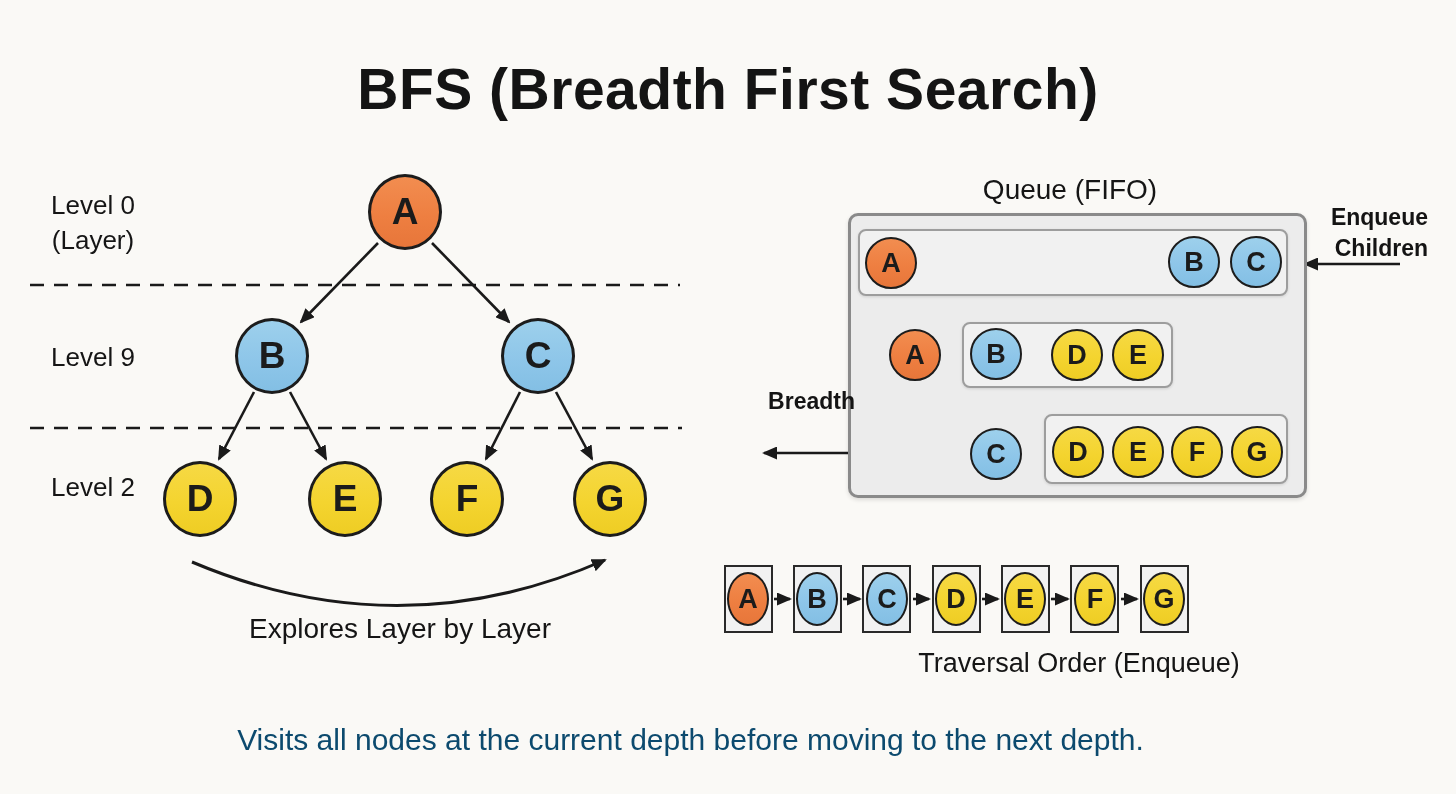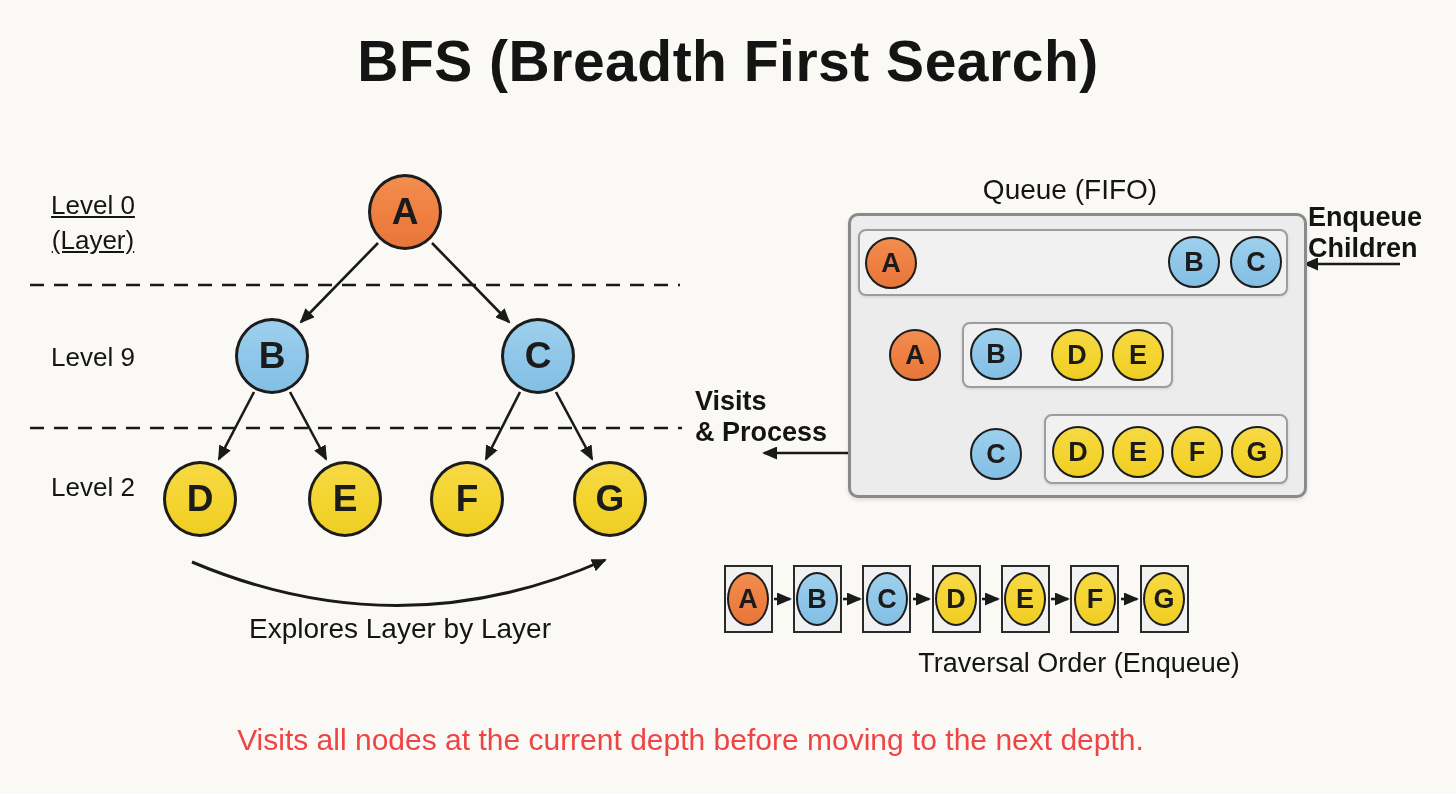--- a/index.html
+++ b/index.html
@@ -5,39 +5,39 @@
   html,body{margin:0;padding:0;}
   body{
     width:1456px;height:794px;overflow:hidden;
     background:#faf9f6;
     font-family:"Liberation Sans","DejaVu Sans",sans-serif;
     color:#161616;
   }
   .canvas{position:relative;width:1456px;height:794px;background:#faf9f6;}
   .abs{position:absolute;}
   .title{
-    left:0;top:28px;width:1456px;text-align:center;
+    left:0;top:56px;width:1456px;text-align:center;
     font-size:57px;font-weight:800;letter-spacing:.5px;color:#141414;
   }
   .svg-overlay{left:0;top:0;width:1456px;height:794px;pointer-events:none;}
   
   .node{
     position:absolute;box-sizing:border-box;border-radius:50%;
     display:flex;align-items:center;justify-content:center;
     font-weight:700;color:#1b1b1b;border:3px solid #1c1c1c;
   }
   .tree-node{width:74px;height:76px;font-size:37px;}
   .qnode{width:52px;height:52px;font-size:27px;border-width:2.5px;}
   .c-orange{background:linear-gradient(180deg,#f28d50 0%,#ee7f41 55%,#e7763a 100%);}
   .c-blue{background:linear-gradient(180deg,#9dd0ec 0%,#8ec6e9 55%,#83bfe4 100%);}
   .c-yellow{background:linear-gradient(180deg,#f6d944 0%,#f4d42f 55%,#eecd24 100%);}
   
   .lvl{position:absolute;font-size:26px;font-weight:500;text-align:center;line-height:35px;color:#151515;}
   .caption{position:absolute;font-size:28px;font-weight:500;text-align:center;color:#151515;}
-  .sidelabel{position:absolute;font-size:27px;font-weight:600;text-align:left;line-height:31px;color:#141414;}
+  .sidelabel{position:absolute;font-size:23px;font-weight:600;text-align:right;line-height:31px;color:#141414;}
   
   .qouter{
     position:absolute;left:848px;top:213px;width:459px;height:285px;
     box-sizing:border-box;background:#ececec;border:3px solid #8a8a8a;border-radius:10px;
     box-shadow:0 2px 4px rgba(0,0,0,.12);
   }
   .qrow{
     position:absolute;box-sizing:border-box;background:#f1f1f1;
     border:2px solid #9d9d9d;border-radius:8px;
     box-shadow:0 1px 3px rgba(0,0,0,.12);
@@ -47,21 +47,21 @@
     position:absolute;box-sizing:border-box;width:49px;height:68px;
     background:#f2f2f2;border:2.5px solid #2a2a2a;
   }
   .tell{
     position:absolute;box-sizing:border-box;width:42px;height:54px;border-radius:50%;
     border:2.5px solid #1c1c1c;display:flex;align-items:center;justify-content:center;
     font-size:27px;font-weight:700;color:#1b1b1b;
   }
   .footer{
     position:absolute;left:0;top:723px;width:1381px;text-align:center;
-    font-size:30px;font-weight:500;color:#ef4444;
+    font-size:30px;font-weight:500;color:#0c4a6e;
   }
 </style>
 </head>
 <body>
 
 <div class="canvas">
 
   <div class="abs title">BFS (Breadth First Search)</div>
 
   <svg class="abs svg-overlay" width="1456" height="794" viewBox="0 0 1456 794">
@@ -99,21 +99,21 @@
     <g stroke="#1a1a1a" stroke-width="2.6" fill="none">
       <line x1="774" y1="599" x2="790" y2="599" marker-end="url(#ah)"></line>
       <line x1="843" y1="599" x2="860" y2="599" marker-end="url(#ah)"></line>
       <line x1="913" y1="599" x2="929" y2="599" marker-end="url(#ah)"></line>
       <line x1="982" y1="599" x2="998" y2="599" marker-end="url(#ah)"></line>
       <line x1="1051" y1="599" x2="1068" y2="599" marker-end="url(#ah)"></line>
       <line x1="1121" y1="599" x2="1137" y2="599" marker-end="url(#ah)"></line>
     </g>
   </svg>
 
-  <div class="lvl" style="left:28px;top:188px;width:130px;text-decoration:underline;">
+  <div class="lvl" style="left:28px;top:188px;width:130px;">
     <div>Level 0</div>
     <div>(Layer)</div>
   </div>
   <div class="lvl" style="left:28px;top:340px;width:130px;">Level 9</div>
   <div class="lvl" style="left:28px;top:470px;width:130px;">Level 2</div>
 
   <div class="node tree-node c-orange" style="left:368px;top:174px;">A</div>
   <div class="node tree-node c-blue" style="left:235px;top:318px;">B</div>
   <div class="node tree-node c-blue" style="left:501px;top:318px;">C</div>
   <div class="node tree-node c-yellow" style="left:163px;top:461px;">D</div>
@@ -144,22 +144,21 @@
   <div class="node qnode c-yellow" style="left:1052px;top:426px;">D</div>
   <div class="node qnode c-yellow" style="left:1112px;top:426px;">E</div>
   <div class="node qnode c-yellow" style="left:1171px;top:426px;">F</div>
   <div class="node qnode c-yellow" style="left:1231px;top:426px;">G</div>
 
   <div class="sidelabel" style="left:1308px;top:202px;width:120px;">
     <div>Enqueue</div>
     <div>Children</div>
   </div>
   <div class="sidelabel" style="left:695px;top:386px;width:160px;">
-    <div>Visits</div>
-    <div>&amp; Process</div>
+    <div>Breadth</div>
   </div>
 
   <div class="tsq" style="left:724px;top:565px;"></div>
   <div class="tell c-orange" style="left:727px;top:572px;">A</div>
   <div class="tsq" style="left:793px;top:565px;"></div>
   <div class="tell c-blue" style="left:796px;top:572px;">B</div>
   <div class="tsq" style="left:862px;top:565px;"></div>
   <div class="tell c-blue" style="left:866px;top:572px;">C</div>
   <div class="tsq" style="left:932px;top:565px;"></div>
   <div class="tell c-yellow" style="left:935px;top:572px;">D</div>

